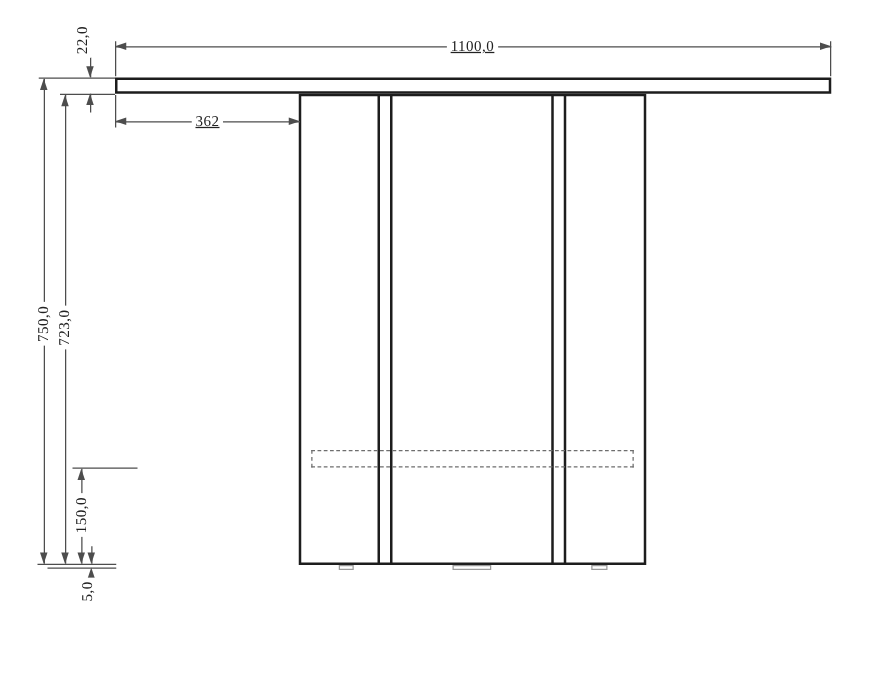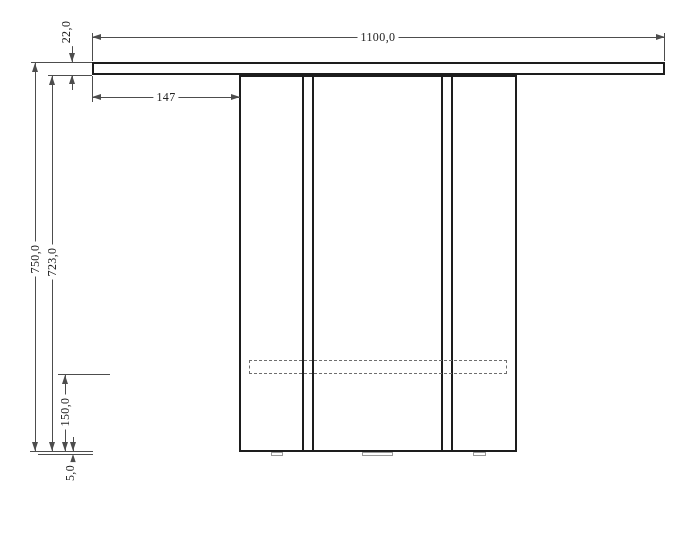--- a/index.html
+++ b/index.html
@@ -25,21 +25,21 @@
   .arr{position:absolute;width:0;height:0;}
   .arrL{border-top:3px solid transparent;border-bottom:3px solid transparent;border-right:9px solid var(--dim-line);}
   .arrR{border-top:3px solid transparent;border-bottom:3px solid transparent;border-left:9px solid var(--dim-line);}
   .arrU{border-left:3px solid transparent;border-right:3px solid transparent;border-bottom:9px solid var(--dim-line);}
   .arrD{border-left:3px solid transparent;border-right:3px solid transparent;border-top:9px solid var(--dim-line);}
   .htext,.vtext{
     position:absolute;white-space:nowrap;background:var(--bg);
     color:var(--text-color);font-size:12px;line-height:13px;
     padding:0 3px;letter-spacing:.4px;
   }
-  .htext{transform:translate(-50%,-50%);}
+  .htext{transform:translate(-50%,-50%);text-decoration:underline;}
   .vtext{transform:translate(-50%,-50%) rotate(-90deg);}
 </style>
 </head>
 <body>
 
 <div id="canvas">
 
   <div class="box obj" style="left:92px;top:62px;width:573px;height:13px;"></div>
 
   <div class="box obj" style="left:239px;top:75px;width:278px;height:377px;"></div>
@@ -65,21 +65,21 @@
   <div class="vl" style="left:72px;top:46px;height:16px;"></div>
   <div class="arr arrD" style="left:69px;top:53px;"></div>
   <div class="vl" style="left:72px;top:75px;height:15px;"></div>
   <div class="arr arrU" style="left:69px;top:75px;"></div>
   <span class="vtext" style="left:66px;top:32px;">22,0</span>
 
   <div class="vl" style="left:92px;top:76px;height:26px;"></div>
   <div class="hl" style="left:92px;top:97px;width:148px;"></div>
   <div class="arr arrL" style="left:92px;top:94px;"></div>
   <div class="arr arrR" style="left:231px;top:94px;"></div>
-  <span class="htext" style="left:166px;top:97px;">147</span>
+  <span class="htext" style="left:166px;top:97px;">362</span>
 
   <div class="hl" style="left:31px;top:62px;width:61px;"></div>
   <div class="vl" style="left:35px;top:63px;height:388px;"></div>
   <div class="arr arrU" style="left:32px;top:63px;"></div>
   <div class="arr arrD" style="left:32px;top:442px;"></div>
   <span class="vtext" style="left:35px;top:259px;">750,0</span>
 
   <div class="hl" style="left:48px;top:75px;width:44px;"></div>
   <div class="vl" style="left:52px;top:76px;height:375px;"></div>
   <div class="arr arrU" style="left:49px;top:76px;"></div>

